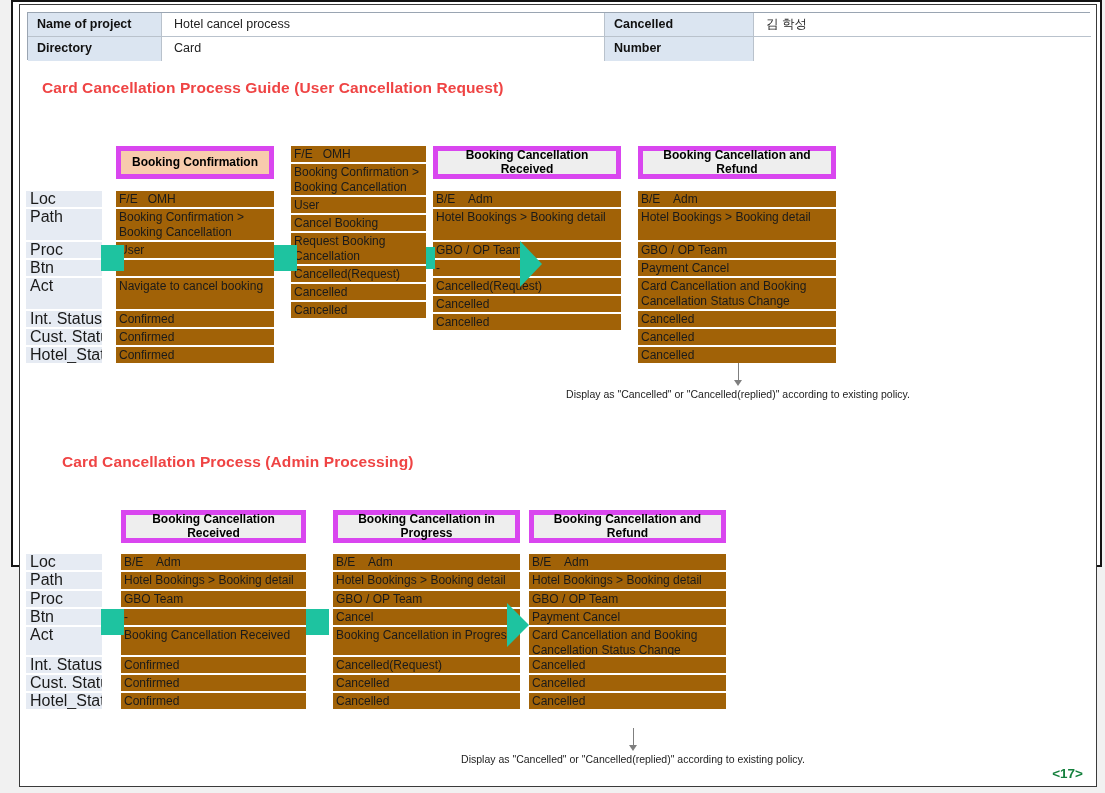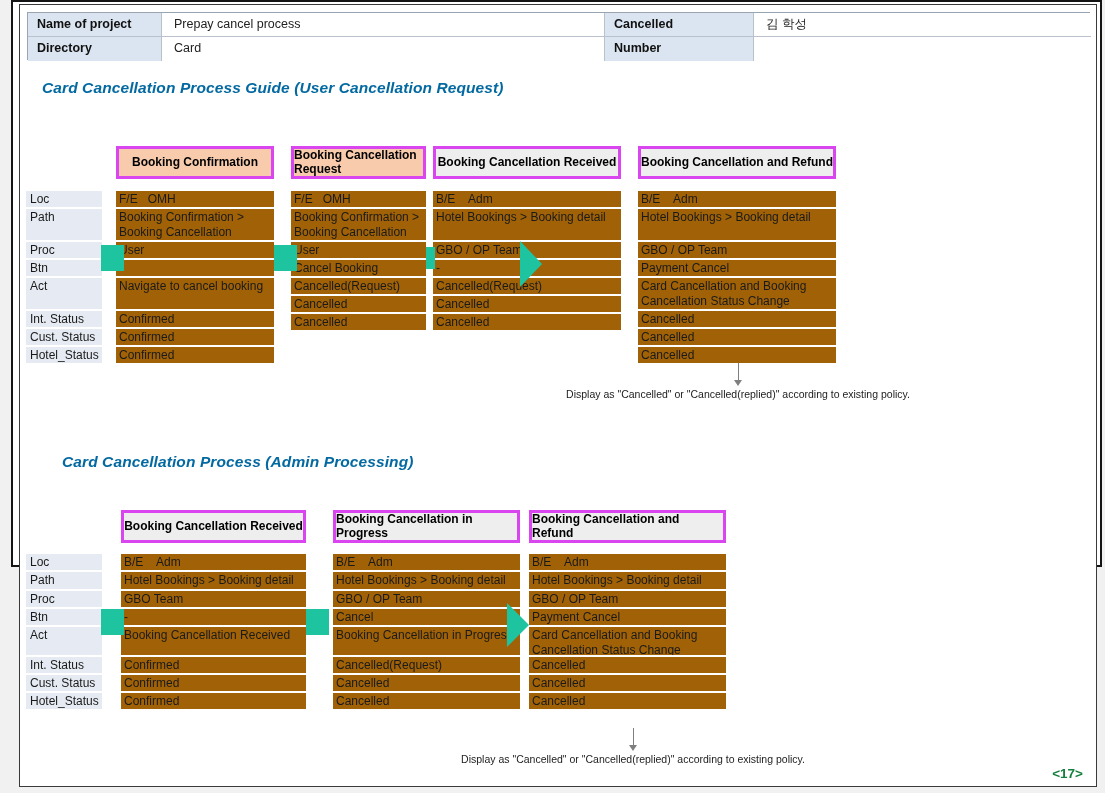--- a/index.html
+++ b/index.html
@@ -34,52 +34,51 @@
     overflow:hidden; white-space:nowrap;
   }
   .ht-cell:nth-child(4n) { border-right:none; }
   .ht-cell.last-row { border-bottom:none; }
   .ht-label { background:#dbe5f1; font-weight:bold; color:#111; }
   .ht-value { background:#ffffff; color:#222; padding-left:12px; }
 
   
   .sec-title {
     position:absolute; left:22px;
-    font-size:15.5px; font-weight:bold; color:#0369a1; letter-spacing:0.1px;
+    font-size:15.5px; font-weight:bold; color:#ef4444; letter-spacing:0.1px;
     white-space:nowrap;
-    font-style:italic;
   }
   .t1 { top:74px; }
   .t2 { top:448px;margin-left:20px; }
 
   
   .flow { position:absolute; }
   .flow1 { left:6px; top:141px; width:812px; height:222px; }
   .flow2 { left:6px; top:505px; width:712px; height:212px; }
 
   .labels { position:absolute; left:0; top:0; width:76px; }
   .flow1 .lab-spacer { height:45px; }
   .flow2 .lab-spacer { height:44px; }
   .lab {
-    background:#e6ebf3; font-size:12px; line-height:14.5px;
+    background:#e6ebf3; font-size:16px; line-height:14.5px;
     padding:1px 1px 0 4px; margin-bottom:2px; color:#1a1a1a;
     overflow:hidden; white-space:nowrap;
   }
   .col { position:absolute; top:0; }
   .flow1 .c1 { left:90px;  width:158px; }
   .flow1 .c2 { left:265px; width:135px; }
   .flow1 .c3 { left:407px; width:188px; }
   .flow1 .c4 { left:612px; width:198px; }
   .flow2 .c1 { left:95px;  width:185px; }
   .flow2 .c2 { left:298px; width:187px;margin-left:9px; }
   .flow2 .c3 { left:503px; width:197px; }
 
   .phead {
-    height:33px; border:3px solid #d946ef;
-    display:flex; align-items:center; justify-content:center; 
+    height:33px; border:5px solid #d946ef;
+    display:flex; align-items:center; justify-content:center; text-align:center;
     font-size:12px; font-weight:bold; line-height:13.5px; color:#000;
     overflow:visible;
   }
   .flow1 .phead { margin-bottom:12px; }
   .flow2 .phead { margin-bottom:11px; }
   .phead.orange { background:#f8cbad; }
   .phead.gray   { background:#eeeeee; }
 
   .cell {
     background:#a16207; font-size:12px; line-height:14.5px;
@@ -127,21 +126,21 @@
   }
 </style>
 </head>
 <body>
 
 <div class="window">
   <div class="page">
 
     <div class="head-table">
       <div class="ht-cell ht-label">Name of project</div>
-      <div class="ht-cell ht-value">Prepay cancel process</div>
+      <div class="ht-cell ht-value">Hotel cancel process</div>
       <div class="ht-cell ht-label">Cancelled</div>
       <div class="ht-cell ht-value">김 학성</div>
       <div class="ht-cell ht-label last-row">Directory</div>
       <div class="ht-cell ht-value last-row">Card</div>
       <div class="ht-cell ht-label last-row">Number</div>
       <div class="ht-cell ht-value last-row"></div>
     </div>
 
     <div class="sec-title t1">Card Cancellation Process Guide (User Cancellation Request)</div>
 
@@ -164,25 +163,25 @@
         <div class="cell row-path">Booking Confirmation &gt; Booking Cancellation</div>
         <div class="cell row-proc">User</div>
         <div class="cell row-btn">-</div>
         <div class="cell row-act">Navigate to cancel booking</div>
         <div class="cell row-int">Confirmed</div>
         <div class="cell row-cust">Confirmed</div>
         <div class="cell row-hotel">Confirmed</div>
       </div>
 
       <div class="col c2">
-        <div class="phead orange">Booking Cancellation Request</div>
         <div class="cell row-loc">F/E   OMH</div>
         <div class="cell row-path">Booking Confirmation &gt; Booking Cancellation</div>
         <div class="cell row-proc">User</div>
         <div class="cell row-btn">Cancel Booking</div>
+        <div class="cell row-act">Request Booking Cancellation</div>
         <div class="cell row-int">Cancelled(Request)</div>
         <div class="cell row-cust">Cancelled</div>
         <div class="cell row-hotel">Cancelled</div>
       </div>
 
       <div class="col c3">
         <div class="phead gray">Booking Cancellation Received</div>
         <div class="cell row-loc">B/E    Adm</div>
         <div class="cell row-path">Hotel Bookings &gt; Booking detail</div>
         <div class="cell row-proc">GBO / OP Team</div>

